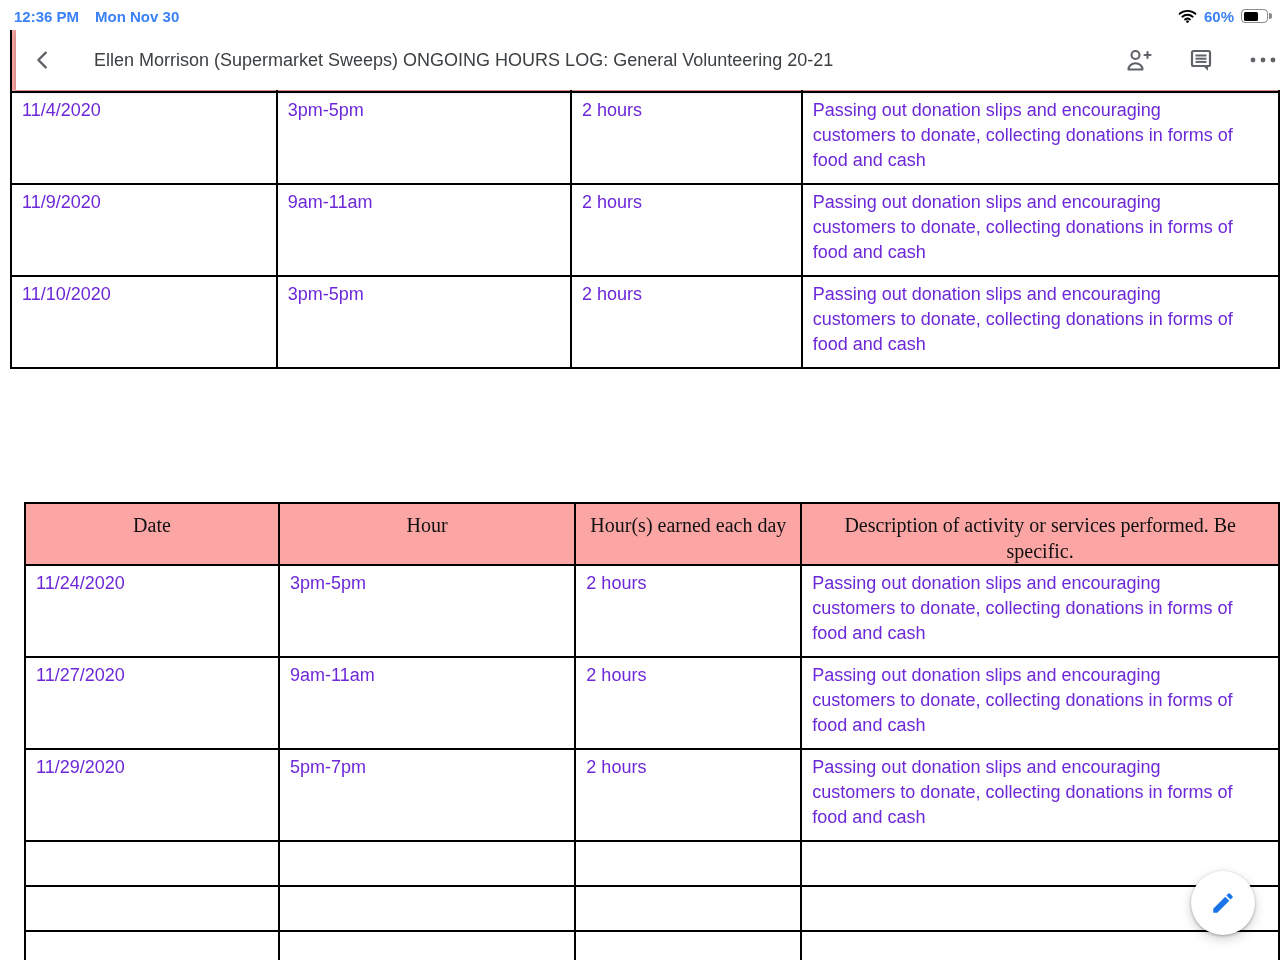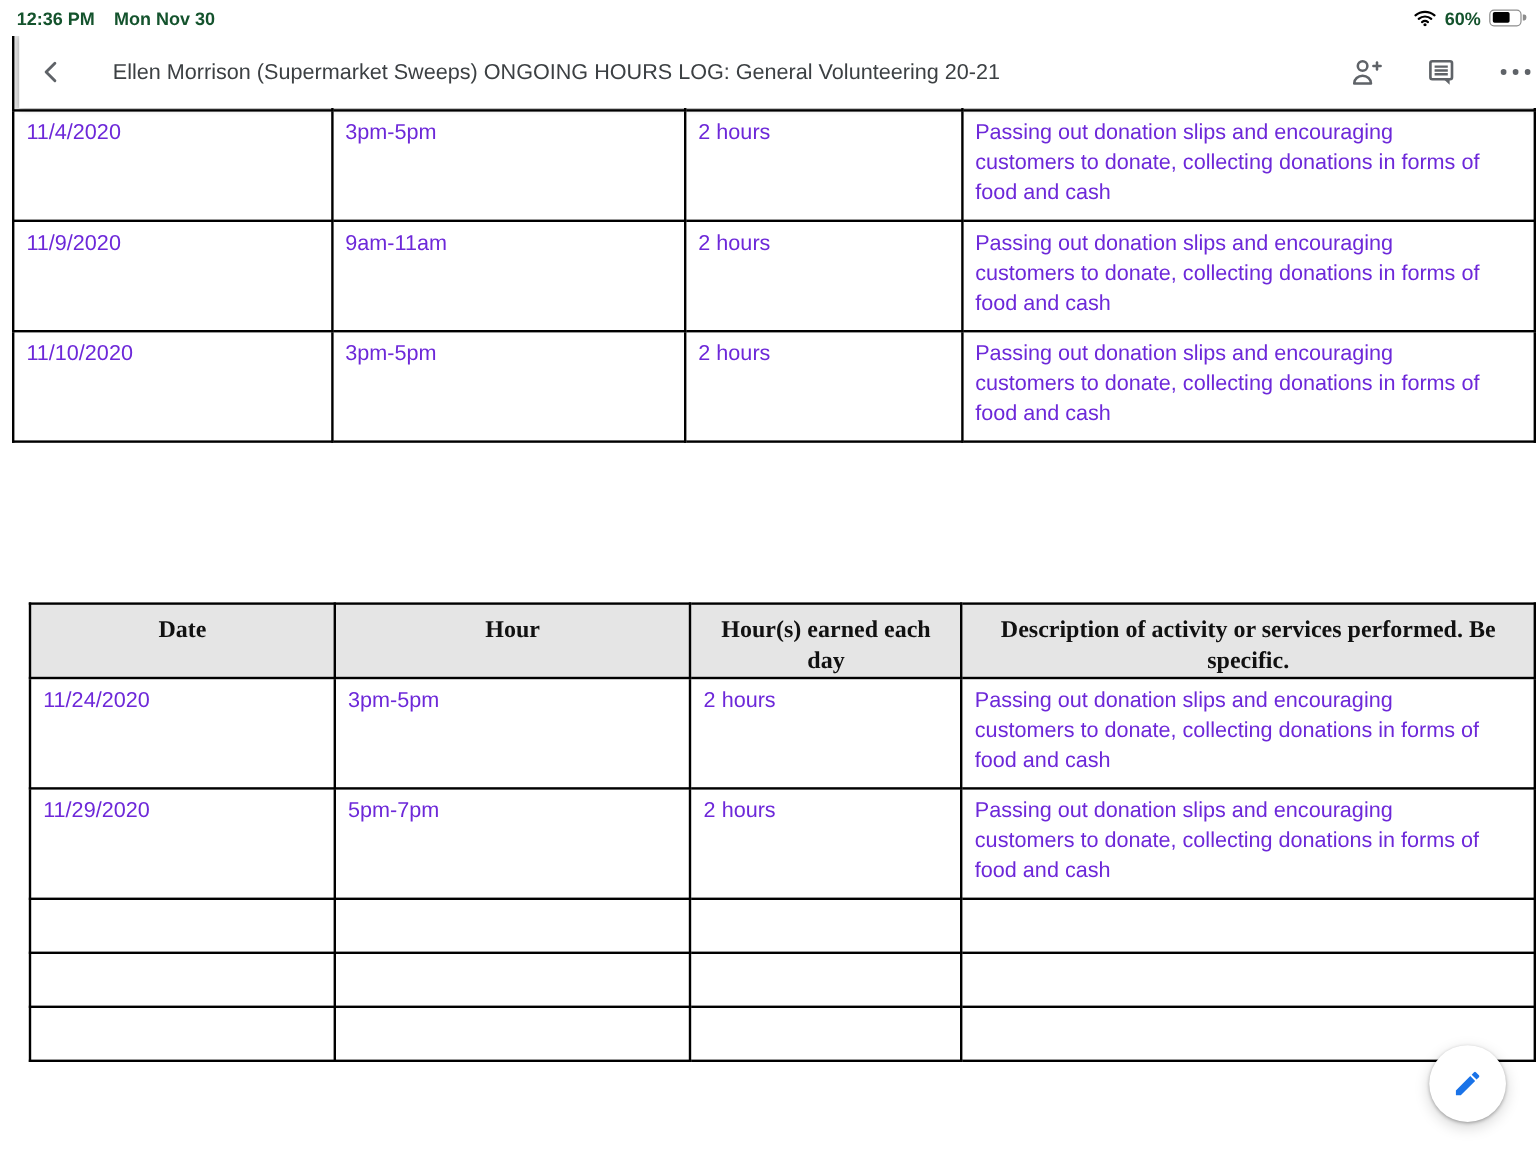--- a/index.html
+++ b/index.html
@@ -7,24 +7,24 @@
   body {
     width:1280px; height:960px; overflow:hidden; position:relative;
     background:#ffffff; font-family:"Liberation Sans", sans-serif;
   }
 
   
   .status-bar {
     position:absolute; top:0; left:0; width:1280px; height:30px;
     background:#fff; z-index:30; display:flex; justify-content:space-between;
     align-items:center; padding-top:2px; box-sizing:border-box;
-    font-size:15px; font-weight:700; color:#14532d;
+    font-size:15px; font-weight:700; color:#3b82f6;
   }
   .sb-left { display:flex; gap:16px; margin-left:14px; }
-  .sb-right { display:flex; align-items:flex-start; gap:7px; margin-right:12px; }
+  .sb-right { display:flex; align-items:center; gap:7px; margin-right:12px; }
   .battery { width:25px; height:12px; border:1.5px solid rgba(0,0,0,0.45); border-radius:4px; position:relative; }
   .battery-fill { position:absolute; left:1.5px; top:1.5px; bottom:1.5px; width:58%; background:#000; border-radius:1.5px; }
   .battery-nub { position:absolute; right:-4.5px; top:3px; width:2.5px; height:5.5px; background:rgba(0,0,0,0.45); border-radius:0 2px 2px 0; }
 
   
   .toolbar {
     position:absolute; top:30px; left:16px; width:1280px; height:60px;
     background:#fff; z-index:20; display:flex; align-items:center;
     box-shadow:0 1px 5px rgba(0,0,0,0.30);
   }
@@ -37,21 +37,21 @@
   .tb-icon-btn { display:flex; align-items:center; justify-content:center; width:30px; height:40px; cursor:pointer; }
 
   
   table { position:absolute; border-collapse:collapse; table-layout:fixed; background:#fff; }
   td, th { border:2px solid #000; vertical-align:top; overflow:hidden; }
   td {
     padding:5px 10px; font-size:18px; line-height:25px; color:#6d28d9;
   }
   td.desc-cell { padding-right:32px; }
   th {
-    background:#e5e5e5; font-family:"Liberation Serif", serif; font-weight:bold;
+    background:#fca5a5; font-family:"Liberation Serif", serif; font-weight:normal;
     font-size:20px; line-height:26px; text-align:center; color:#111;
     padding:8px 8px 0 8px;
   }
   .t1 { left:10px; top:24px; z-index:1; }
   .t1 th { height:65px; padding:0; }
   .t2 { left:24px; top:502px; z-index:1; }
   .t2 th { height:52px; }
   td.data-cell { height:80px; }
   td.empty-cell { height:33px; }
 
@@ -180,20 +180,26 @@
     <th>Hour(s) earned each day</th>
     <th>Description of activity or services performed. Be specific.</th>
   </tr>
   <tr>
     <td class="data-cell">11/24/2020</td>
     <td class="data-cell">3pm-5pm</td>
     <td class="data-cell">2 hours</td>
     <td class="data-cell desc-cell">Passing out donation slips and encouraging customers to donate, collecting donations in forms of food and cash</td>
   </tr>
   <tr>
+    <td class="data-cell">11/27/2020</td>
+    <td class="data-cell">9am-11am</td>
+    <td class="data-cell">2 hours</td>
+    <td class="data-cell desc-cell">Passing out donation slips and encouraging customers to donate, collecting donations in forms of food and cash</td>
+  </tr>
+  <tr>
     <td class="data-cell">11/29/2020</td>
     <td class="data-cell">5pm-7pm</td>
     <td class="data-cell">2 hours</td>
     <td class="data-cell desc-cell">Passing out donation slips and encouraging customers to donate, collecting donations in forms of food and cash</td>
   </tr>
   <tr>
     <td class="empty-cell"></td>
     <td class="empty-cell"></td>
     <td class="empty-cell"></td>
     <td class="empty-cell"></td>

